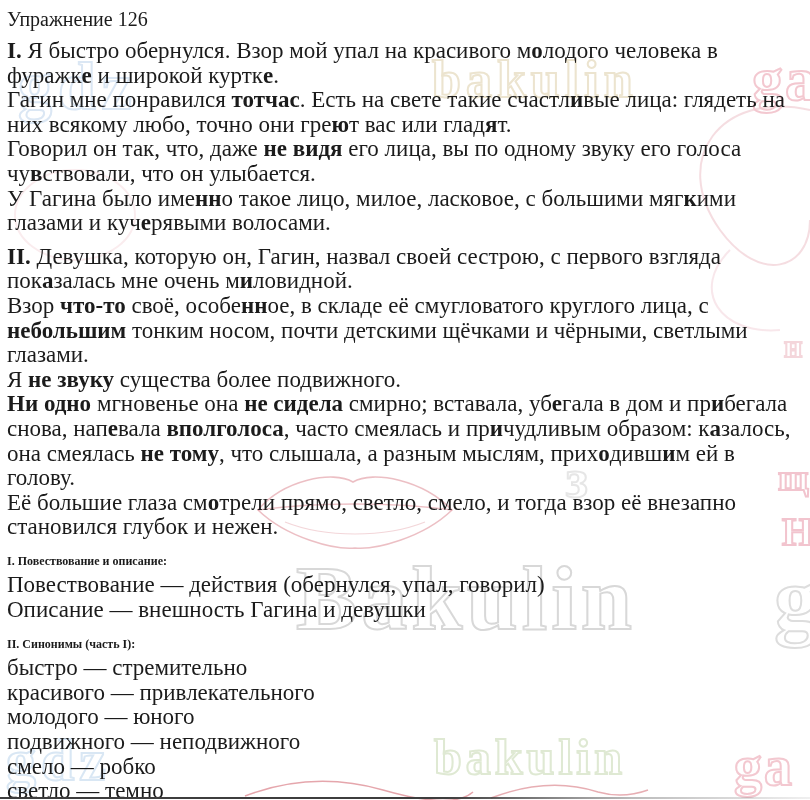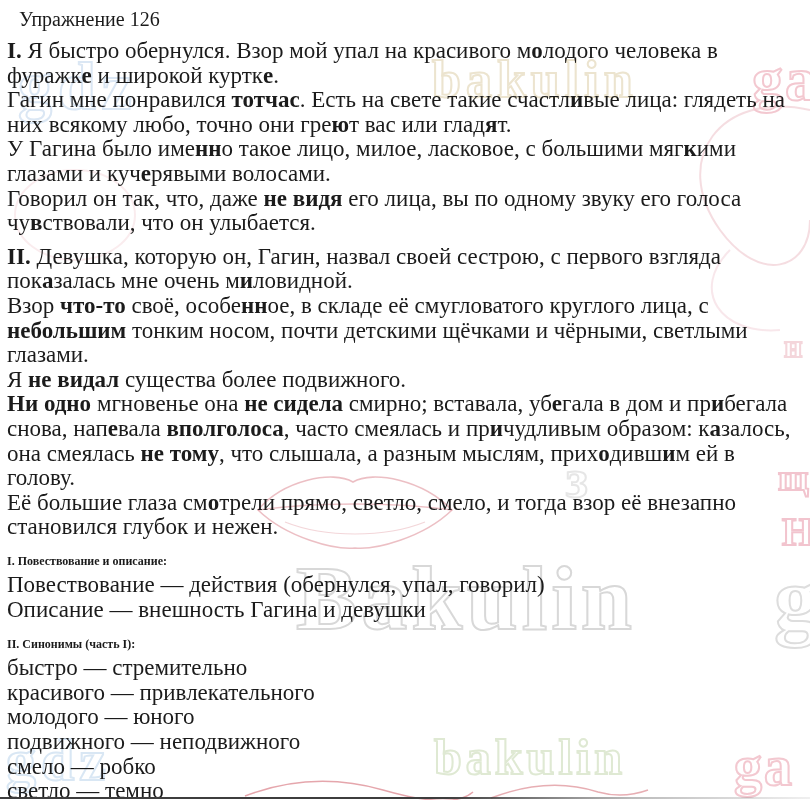--- a/index.html
+++ b/index.html
@@ -27,21 +27,21 @@
   }
   .deco { position: absolute; }
   .content {
     position: relative; z-index: 1;
     padding: 4px 7px 0 7px;
     width: 796px;
   }
   .title {
     font-size: 20px;
     line-height: 26px;
-    margin: 2px 0 7px 12px;
+    margin: 2px 0 7px 0;
   }
   .para, .ans-line {
     font-size: 23px;
     line-height: 24.6px;
   }
   .ans-head {
     font-size: 12px;
     line-height: 24.6px;
     font-weight: bold;
   }
@@ -90,25 +90,25 @@
       <div class="wm" style="left: 6px; top: 730px; font-size: 60px; letter-spacing: 5px; -webkit-text-stroke: 2px rgb(217, 231, 244);">gdz</div>
       <div class="wm" style="left: 434px; top: 732px; font-size: 50px; letter-spacing: 4px; -webkit-text-stroke: 2px rgb(223, 233, 211);">bakulin</div>
       <div class="wm" style="left: 734px; top: 738px; font-size: 56px; letter-spacing: 2px; -webkit-text-stroke: 2px rgb(243, 200, 208);">ga</div>
     </div>
 
   <div class="content">
     <div class="title">Упражнение 126</div>
     <div>
         <div class="para"><b>I.</b><span> Я быстро обернулся. Взор мой упал на красивого м</span><b>о</b><span>лодого человека в фуражк</span><b>е</b><span> и широкой куртк</span><b>е</b><span>.</span></div>
         <div class="para"><span>Гагин мне понравился </span><b>тотчас</b><span>. Есть на свете такие счастл</span><b>и</b><span>вые лица: глядеть на них всякому любо, точно они гре</span><b>ю</b><span>т вас или глад</span><b>я</b><span>т.</span></div>
+        <div class="para"><span>Говорил он так, что, даже </span><b>не видя</b><span> его лица, вы по одному звуку его голоса чу</span><b>в</b><span>ствовали, что он улыбается.</span></div>
         <div class="para"><span>У Гагина было име</span><b>нн</b><span>о такое лицо, милое, ласковое, с большими мяг</span><b>к</b><span>ими глазами и куч</span><b>е</b><span>рявыми волосами.</span></div>
-        <div class="para"><span>Говорил он так, что, даже </span><b>не видя</b><span> его лица, вы по одному звуку его голоса чу</span><b>в</b><span>ствовали, что он улыбается.</span></div>
         <div class="para gap"><b>II.</b><span> Девушка, которую он, Гагин, назвал своей сестрою, с первого взгляда пок</span><b>а</b><span>залась мне очень м</span><b>и</b><span>ловидной.</span></div>
         <div class="para"><span>Взор </span><b>что-то</b><span> своё, особе</span><b>нн</b><span>ое, в складе её смугловатого круглого лица, с </span><b>небольшим</b><span> тонким носом, почти детскими щёчками и чёрными, светлыми глазами.</span></div>
-        <div class="para"><span>Я </span><b>не видал</b><span> существа более подвижного.</span></div>
+        <div class="para"><span>Я </span><b>не звуку</b><span> существа более подвижного.</span></div>
         <div class="para"><b>Ни одно</b><span> мгновенье она </span><b>не сидела</b><span> смирно; вставала, уб</span><b>е</b><span>гала в дом и пр</span><b>и</b><span>бегала снова, нап</span><b>е</b><span>вала </span><b>вполголоса</b><span>, часто смеялась и пр</span><b>и</b><span>чудливым образом: к</span><b>а</b><span>залось, она смеялась </span><b>не тому</b><span>, что слышала, а разным мыслям, прих</span><b>о</b><span>дивш</span><b>и</b><span>м ей в голову.</span></div>
         <div class="para"><span>Её большие глаза см</span><b>о</b><span>трели прямо, светло, смело, и тогда взор её внезапно становился глубок и нежен.</span></div>
       </div>
     <div>
         <div class="ans-head gap">I. Повествование и описание:</div>
         <div class="ans-line">Повествование — действия (обернулся, упал, говорил)</div>
         <div class="ans-line">Описание — внешность Гагина и девушки</div>
         <div class="ans-head gap">II. Синонимы (часть I):</div>
         <div class="ans-line">быстро — стремительно</div>
         <div class="ans-line">красивого — привлекательного</div>

